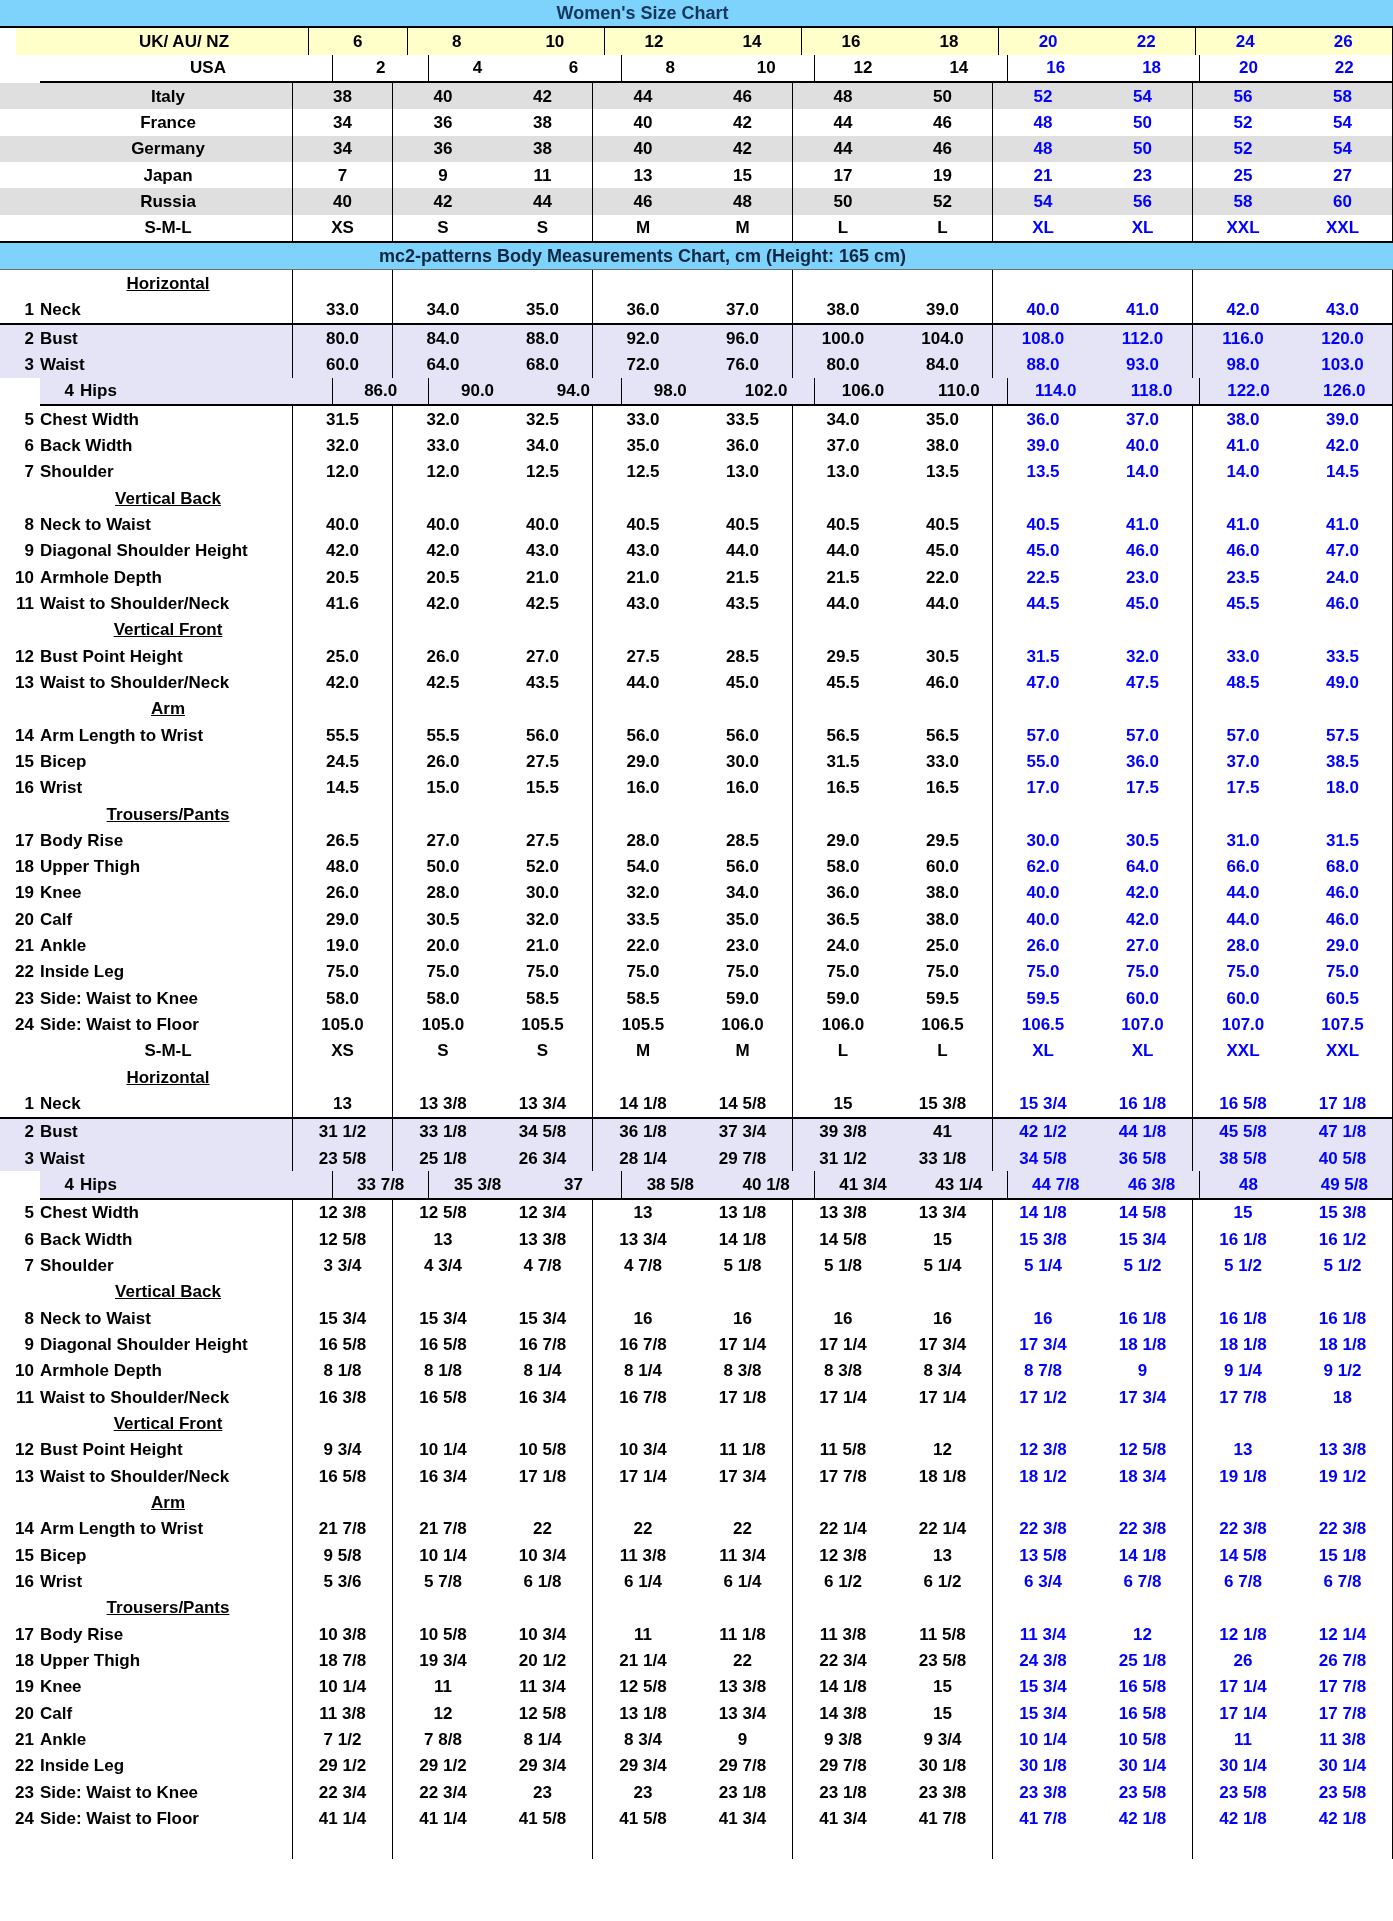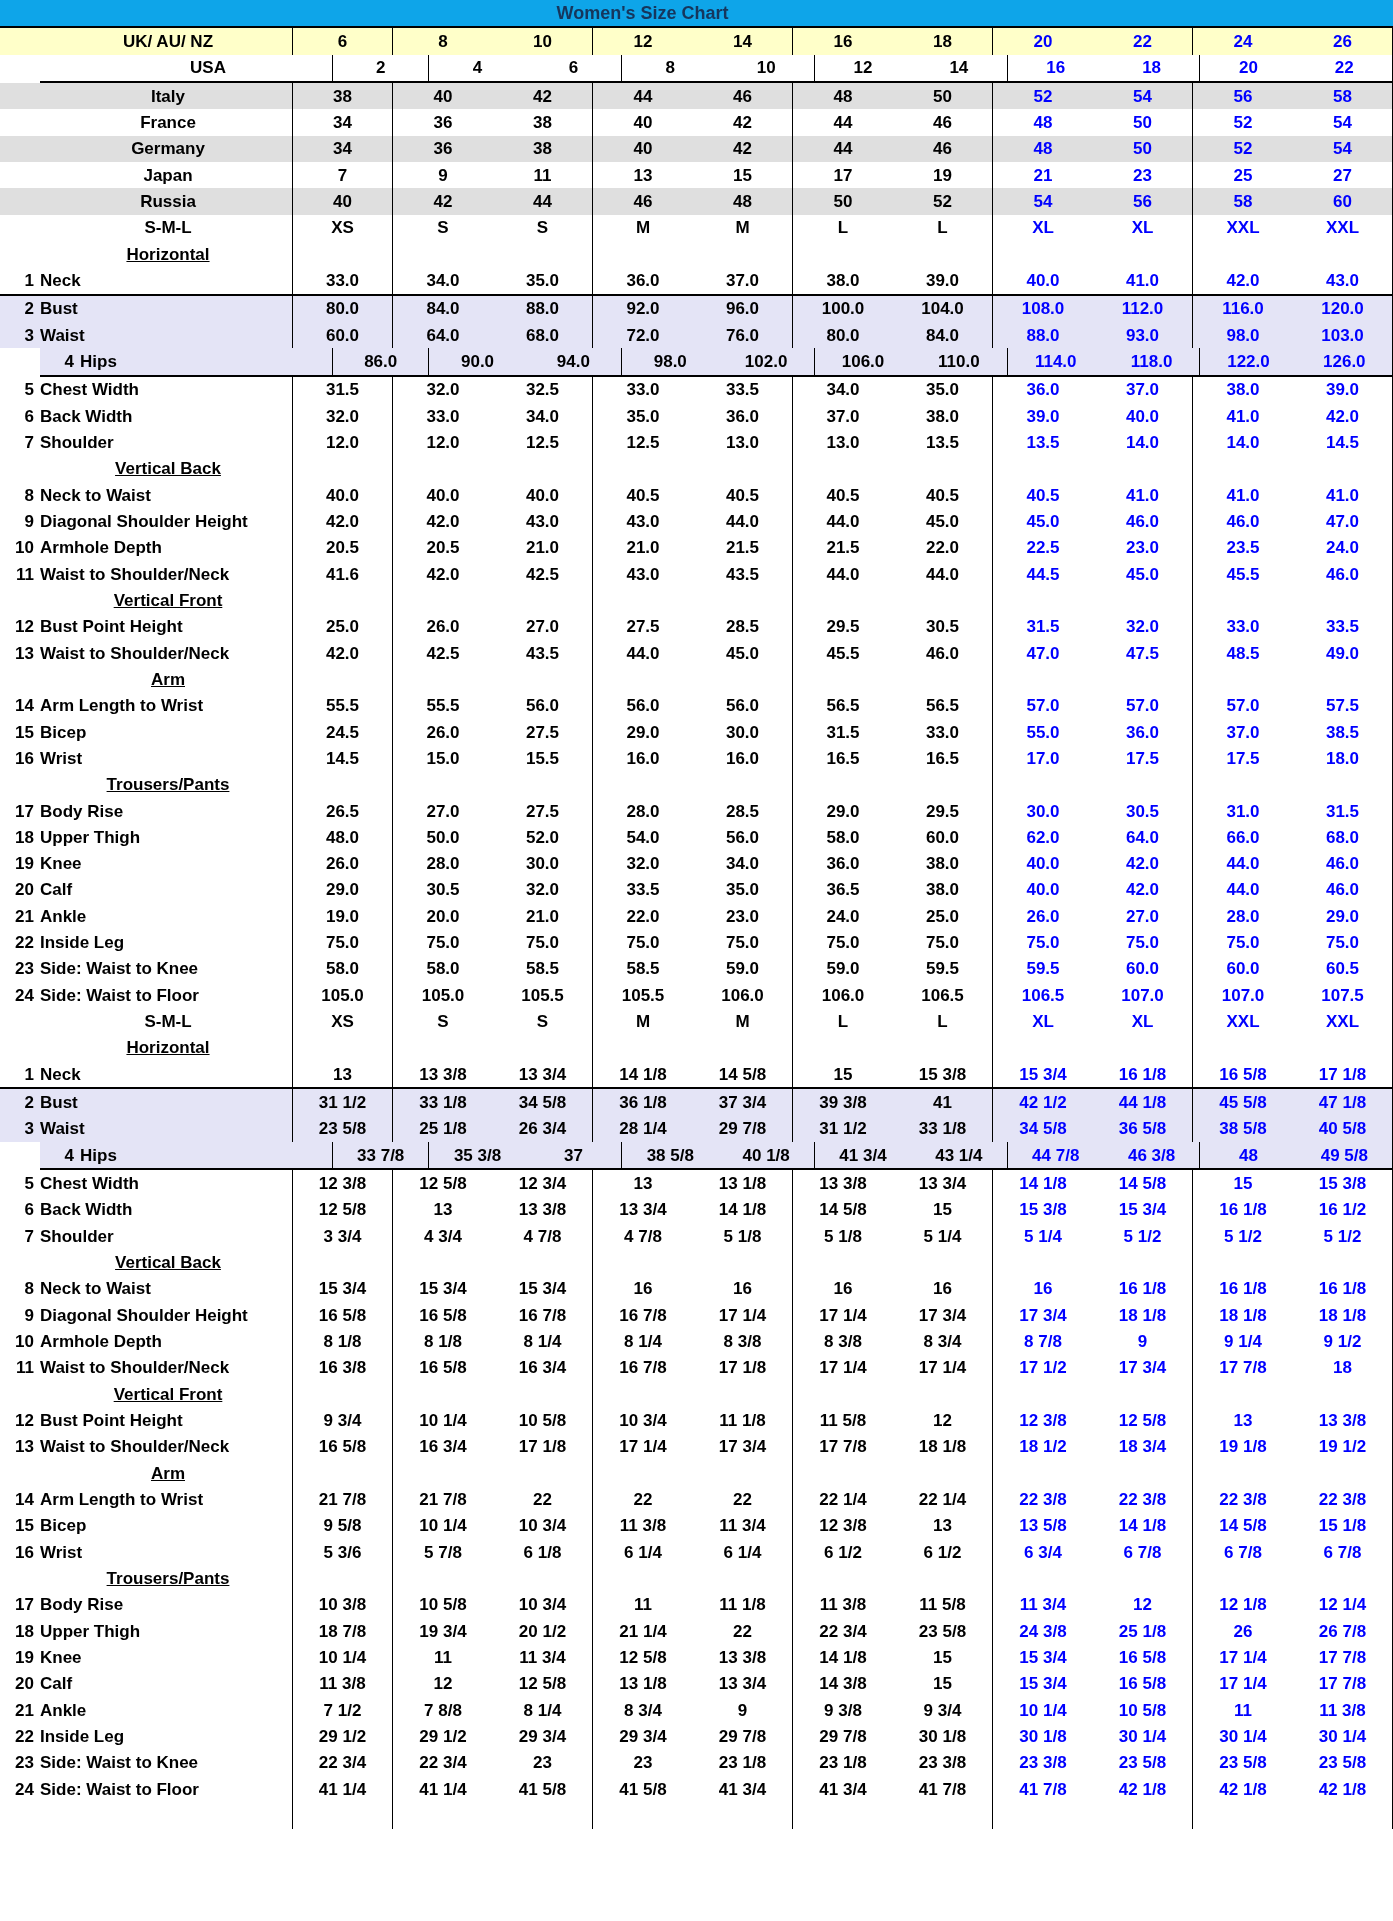--- a/index.html
+++ b/index.html
@@ -5,21 +5,21 @@
   html,body{margin:0;padding:0;background:#fff;}
   body{
     width:1393px;height:1921px;position:relative;
     font-family:"Liberation Sans",sans-serif;
     font-weight:700;font-size:17px;color:#000;
     -webkit-font-smoothing:antialiased;
   }
   .sheet{width:1393px;}
   
   .band{
-    height:26.34px;background:#0ea5e9;
+    height:26.34px;background:#7dd3fc;
     display:flex;align-items:center;justify-content:center;
     font-size:18px;font-weight:700;color:#10253F;
     border-top:2px solid #000;border-bottom:1px solid #707070;
   }
   .band .inner{padding-right:108px;white-space:nowrap;}
   .title-band{border-top:none;border-bottom:2px solid #000;color:#16365C;}
   
   .row{
     display:grid;
     grid-template-columns:293px repeat(11,1fr);
@@ -31,21 +31,21 @@
   }
   .label{border-right:1px solid #000;}
   .label.named{justify-content:flex-start;}
   .num{display:inline-block;width:34px;text-align:right;flex:none;}
   .lt{margin-left:6px;}
   .label.centered{justify-content:center;padding-left:44px;}
   .u{text-decoration:underline;}
   .bR{border-right:1px solid #000;}
   .blue{color:#0000FF;}
   .hl{background:#E4E4F6;}
-  .bg-yellow{background:#FFFFC9;}
+  .bg-yellow{background:#FFFFC9;margin-left:16px;}
   .bg-gray{background:#DFDFDF;}
   .bt2{border-top:2px solid #000;}
   .bb2{border-bottom:2px solid #000;margin-left:40px;}
   .stub{height:27px;}
 </style>
 </head>
 <body>
 
 <div class="sheet">
   <div class="band title-band">
@@ -160,20 +160,23 @@
         <div class="cell val bR">M</div>
         <div class="cell val">L</div>
         <div class="cell val bR">L</div>
         <div class="cell val blue">XL</div>
         <div class="cell val bR blue">XL</div>
         <div class="cell val blue">XXL</div>
         <div class="cell val bR blue">XXL</div>
       </div>
     </div>
 
+  <div class="band">
+    <span class="inner">mc2-patterns Body Measurements Chart, cm (Height: 165 cm)</span>
+  </div>
 
   <div id="cmrows">
       <div class="row">
         <div class="cell label centered">
           <span class="u">Horizontal</span>
         </div>
         <div class="cell val bR"></div>
         <div class="cell val"></div>
         <div class="cell val bR"></div>
         <div class="cell val"></div>

